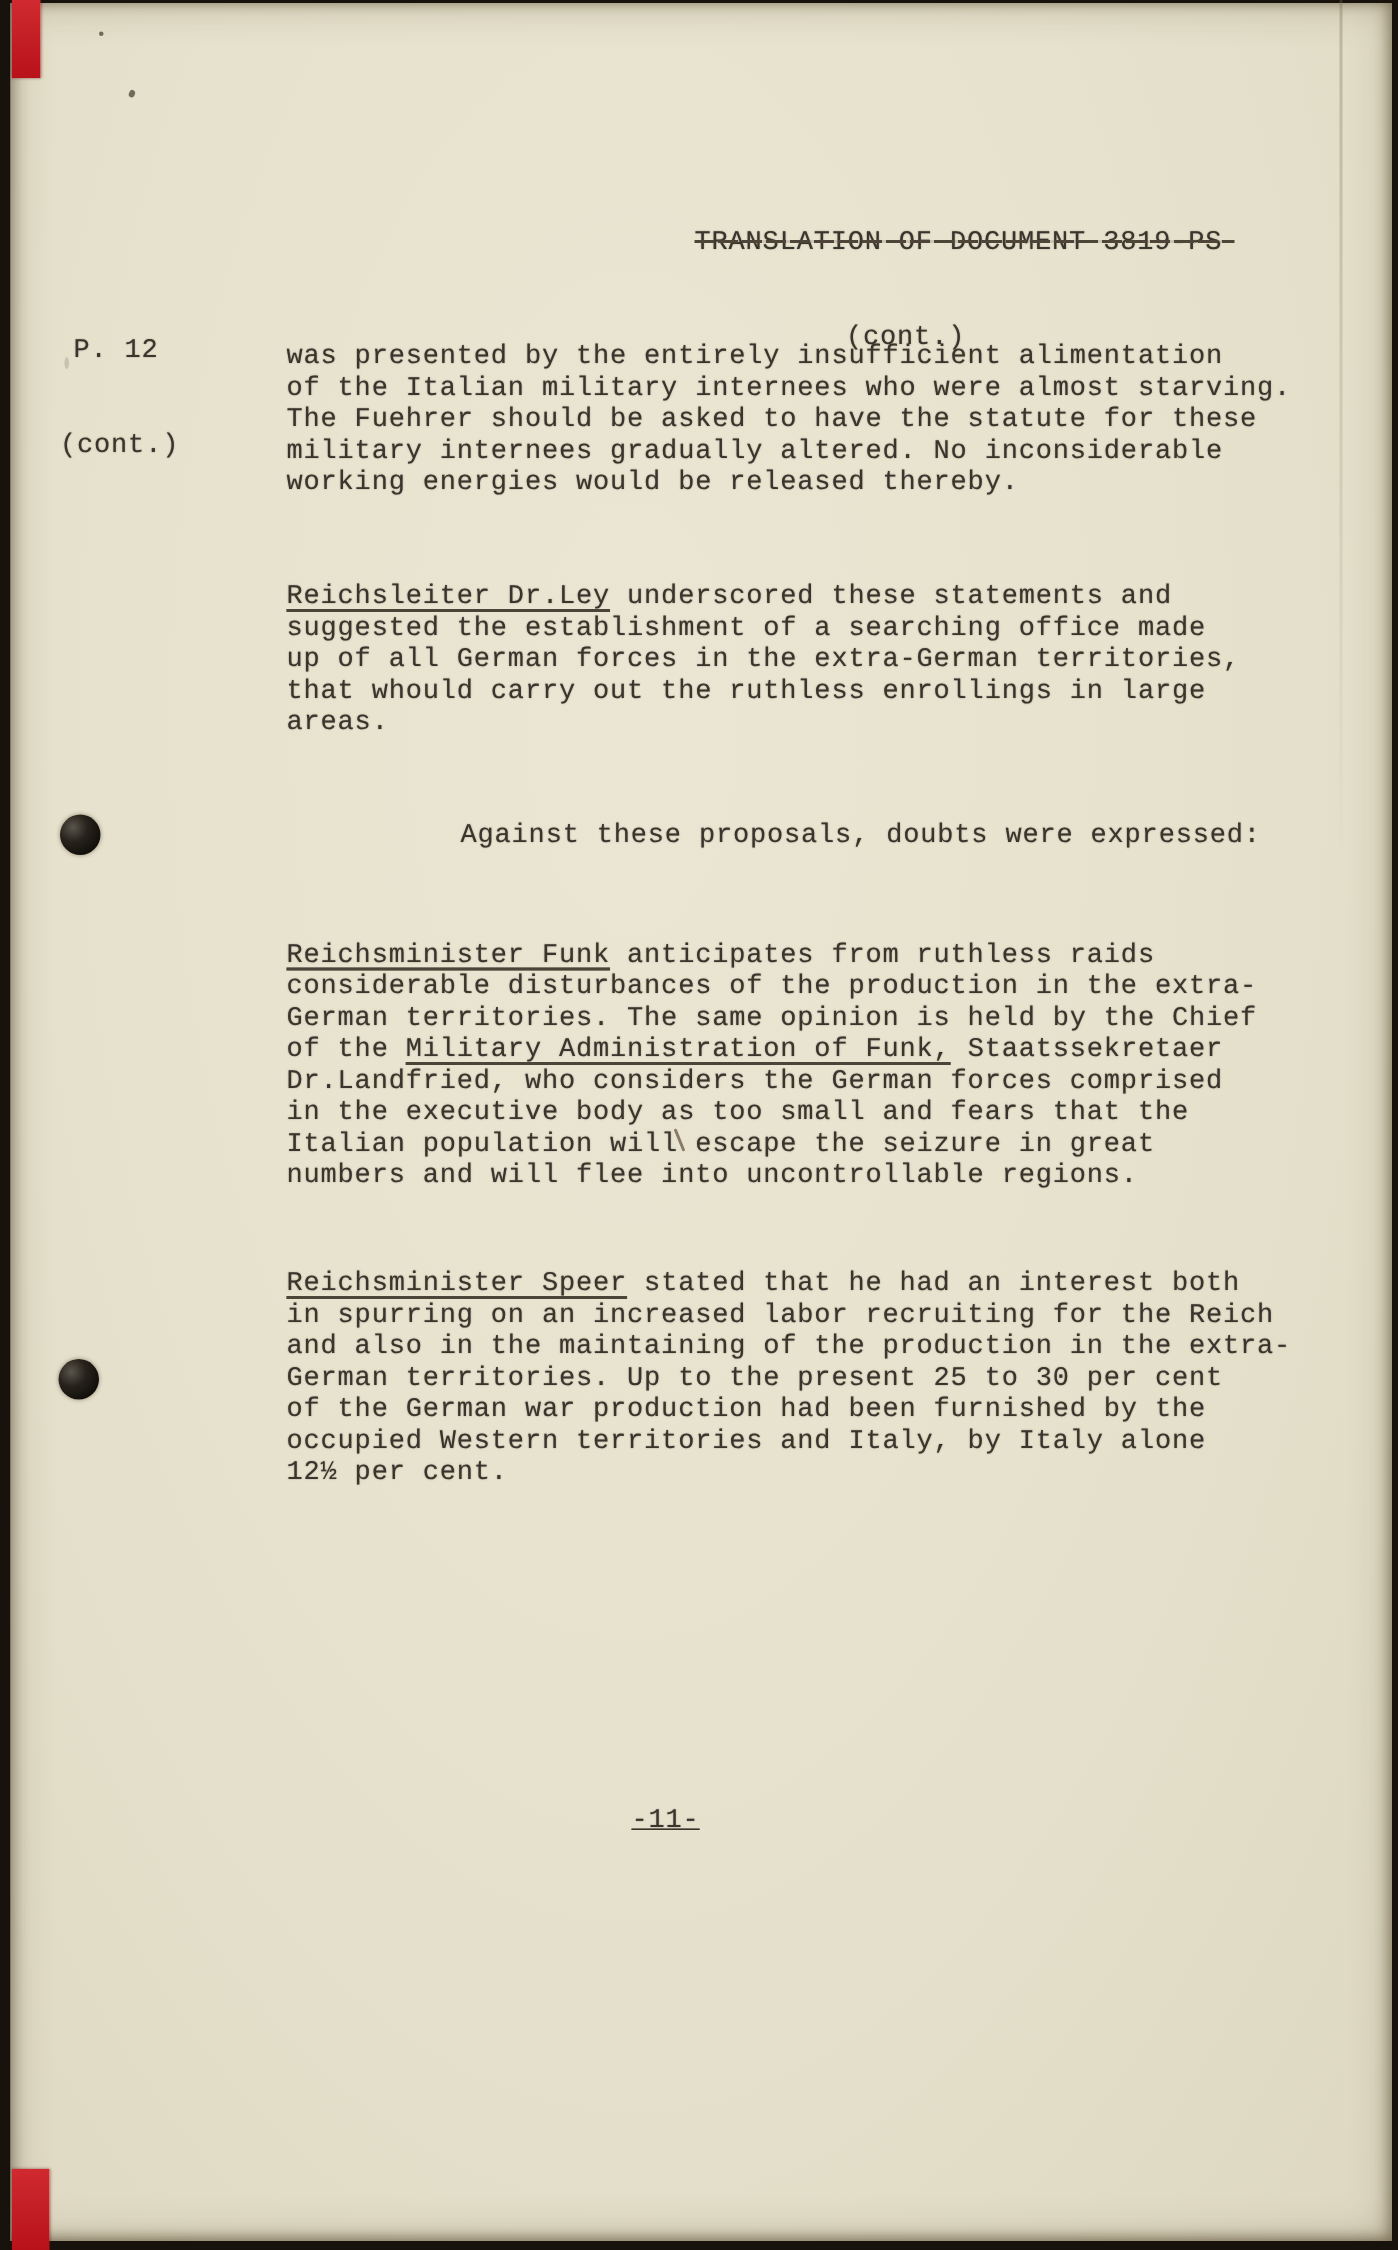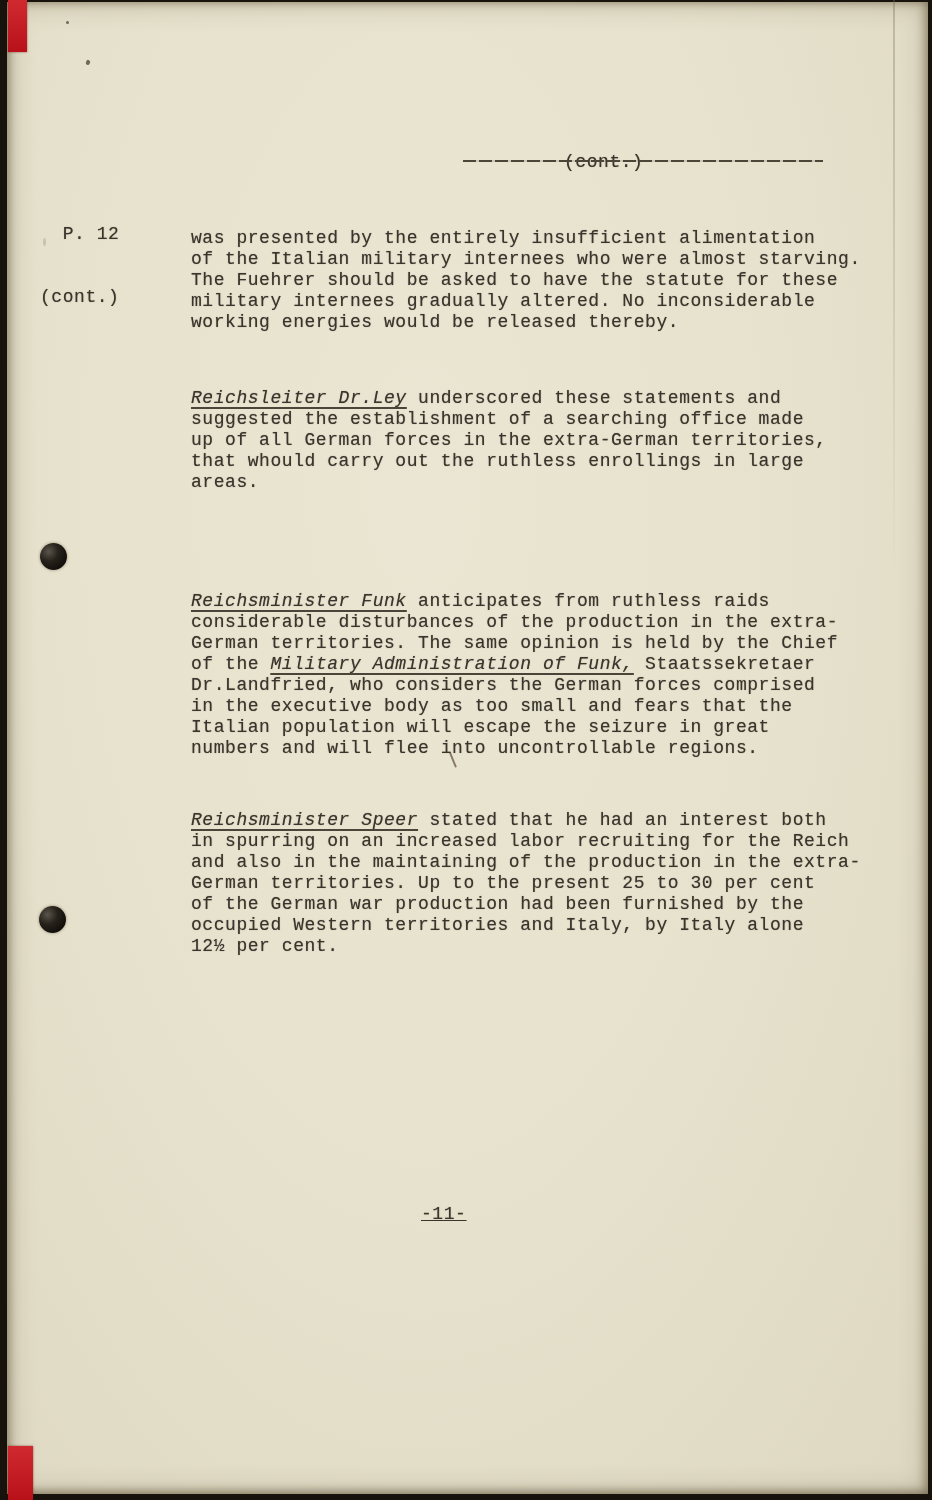--- a/index.html
+++ b/index.html
@@ -35,36 +35,35 @@
   .txt{
     color:#39352c;font-size:18px;line-height:21px;letter-spacing:.55px;
     white-space:pre-wrap;
     text-shadow:0 0 1px rgba(57,53,44,.55);
   }
   .u{
     text-decoration:underline;
     text-decoration-thickness:2px;
     text-underline-offset:3.5px;
     text-decoration-color:#4b4539;
-    font-style:italic;
   }
   .header-block{position:absolute;left:463px;top:110px;width:370px;text-align:left;}
   .header-line2{margin-left:101px;}
   .header-underline{
     position:absolute;left:463px;top:160px;width:360px;height:2px;
     background:repeating-linear-gradient(90deg,#4d4538 0 13px, rgba(77,69,56,.18) 13px 16px);
   }
   .margin-note{position:absolute;left:40px;top:182px;}
-  .margin-note .l1{margin-left:9px;text-align:right;}
+  .margin-note .l1{margin-left:9px;}
   .body-text{position:absolute;left:191px;top:186px;width:704px;}
   .para{margin:0;}
   .mb13{margin-bottom:13px;}
   .mb12{margin-bottom:12px;}
   .mb17{margin-bottom:17px;}
-  .mb9{margin-bottom:9px;margin-top:44px;}
+  .mb9{margin-bottom:9px;}
   .against{padding-left:116px;}
   .page-number{position:absolute;left:421px;top:1204px;text-decoration:underline;}
   .speck{position:absolute;border-radius:50%;background:rgba(50,42,30,.65);}
   .speck-1{left:66px;top:21px;width:3px;height:3px;}
   .speck-2{left:86px;top:60px;width:4px;height:5px;transform:rotate(25deg);border-radius:40% 60% 50% 50%;}
   .speck-3{left:43px;top:238px;width:3px;height:8px;opacity:.25;}
   .stray-stroke{
     position:absolute;left:452px;top:752px;width:2px;height:16px;
     background:rgba(95,78,55,.7);transform:rotate(-22deg);border-radius:1px;
   }
@@ -80,40 +79,42 @@
 
 <div class="hole hole-1"></div>
 <div class="hole hole-2"></div>
 
 <div class="speck speck-1"></div>
 <div class="speck speck-2"></div>
 <div class="speck speck-3"></div>
 <div class="stray-stroke"></div>
 
 <div class="header-block txt">
+  <div>TRANSLATION OF DOCUMENT 3819-PS</div>
   <div class="header-line2">(cont.)</div>
 </div>
 <div class="header-underline"></div>
 
 <div class="margin-note txt">
   <div class="l1">P. 12</div>
   <div>(cont.)</div>
 </div>
 
 <div class="body-text txt">
   <div class="para mb13"><span>was presented by the entirely insufficient alimentation
 of the Italian military internees who were almost starving.
 The Fuehrer should be asked to have the statute for these
 military internees gradually altered. No inconsiderable
 working energies would be released thereby.</span></div>
   <div class="para mb12"><span class="u">Reichsleiter Dr.Ley</span><span> underscored these statements and
 suggested the establishment of a searching office made
 up of all German forces in the extra-German territories,
 that whould carry out the ruthless enrollings in large
 areas.</span></div>
+  <div class="para against mb17">Against these proposals, doubts were expressed:</div>
   <div class="para mb9"><span class="u">Reichsminister Funk</span><span> anticipates from ruthless raids
 considerable disturbances of the production in the extra-
 German territories. The same opinion is held by the Chief
 of the </span><span class="u">Military Administration of Funk,</span><span> Staatssekretaer
 Dr.Landfried, who considers the German forces comprised
 in the executive body as too small and fears that the
 Italian population will escape the seizure in great
 numbers and will flee into uncontrollable regions.</span></div>
   <div class="para"><span class="u">Reichsminister Speer</span><span> stated that he had an interest both
 in spurring on an increased labor recruiting for the Reich

